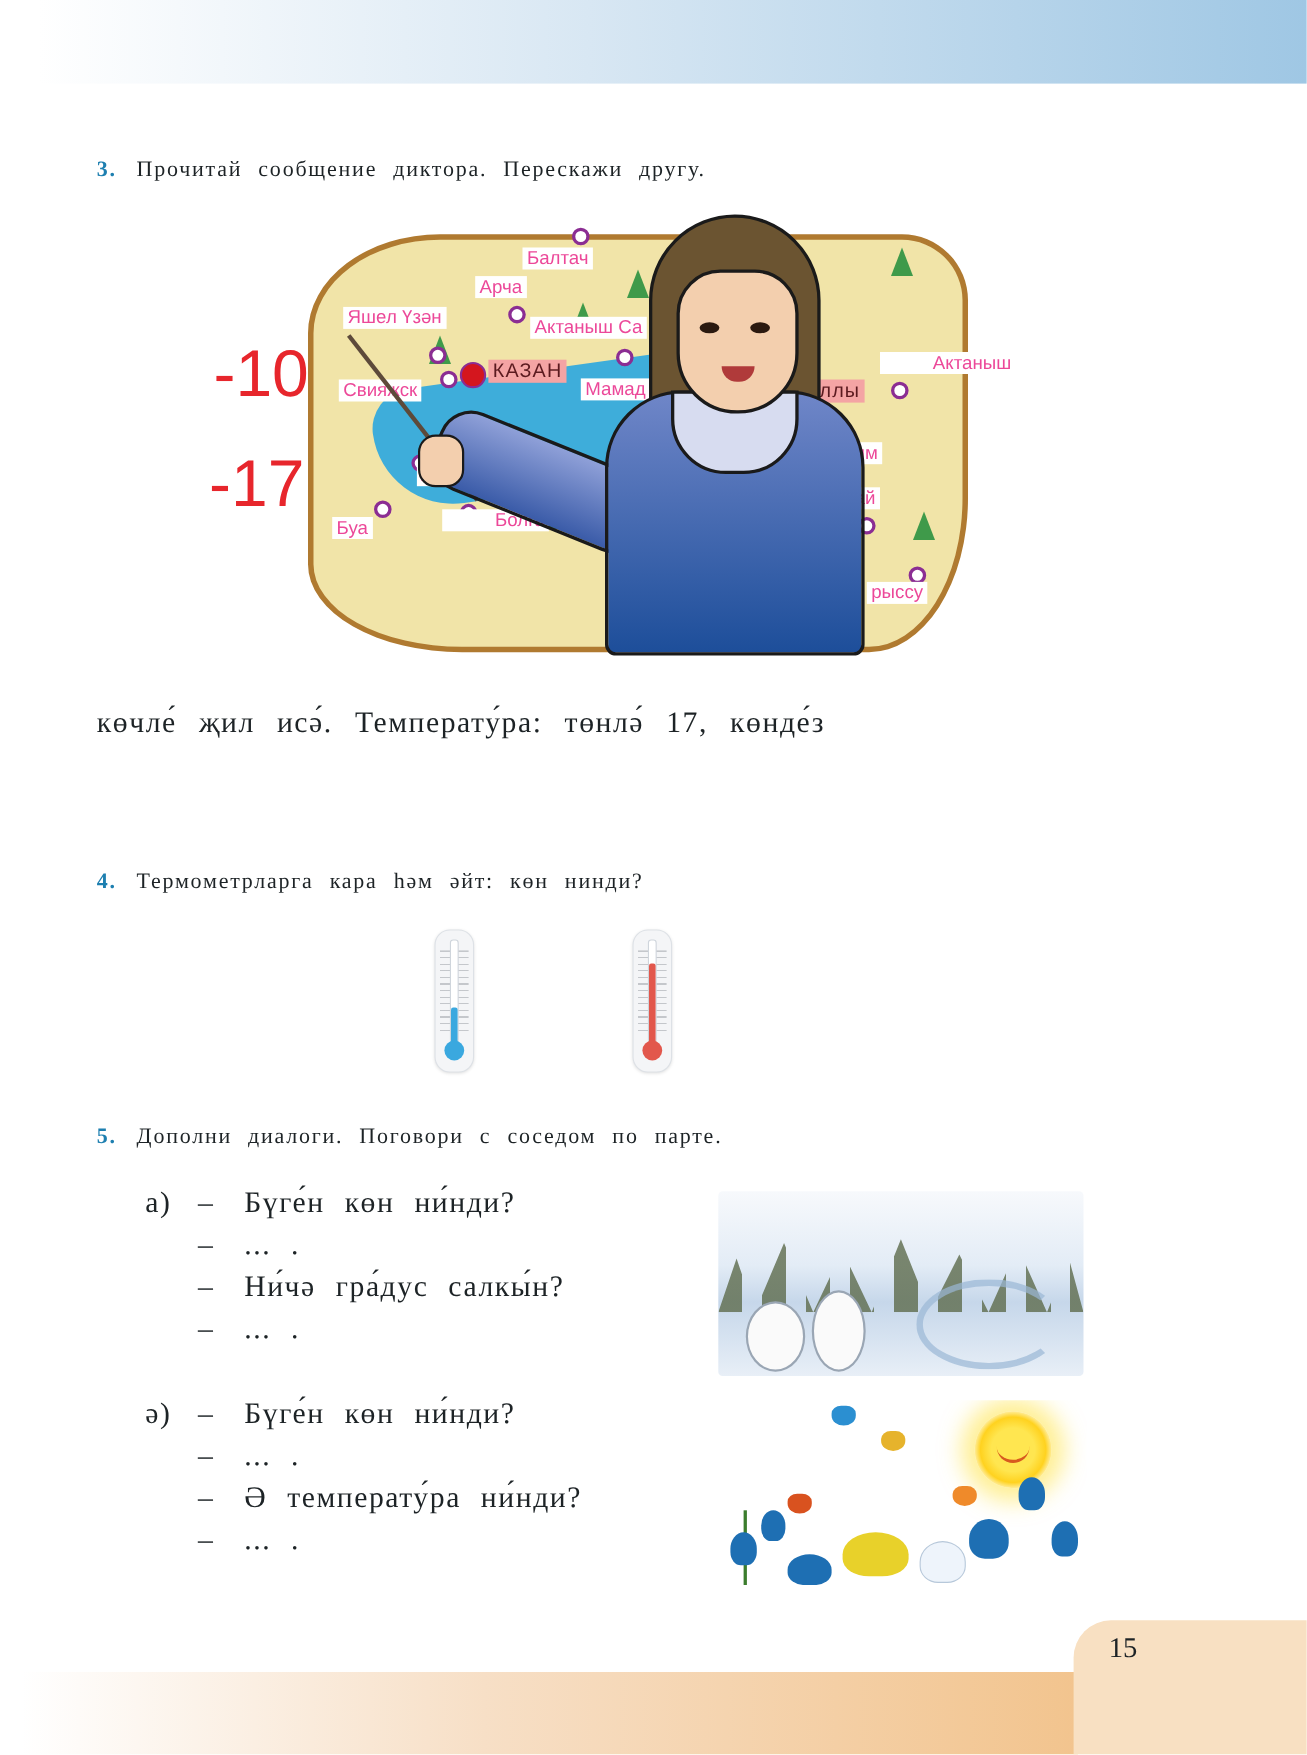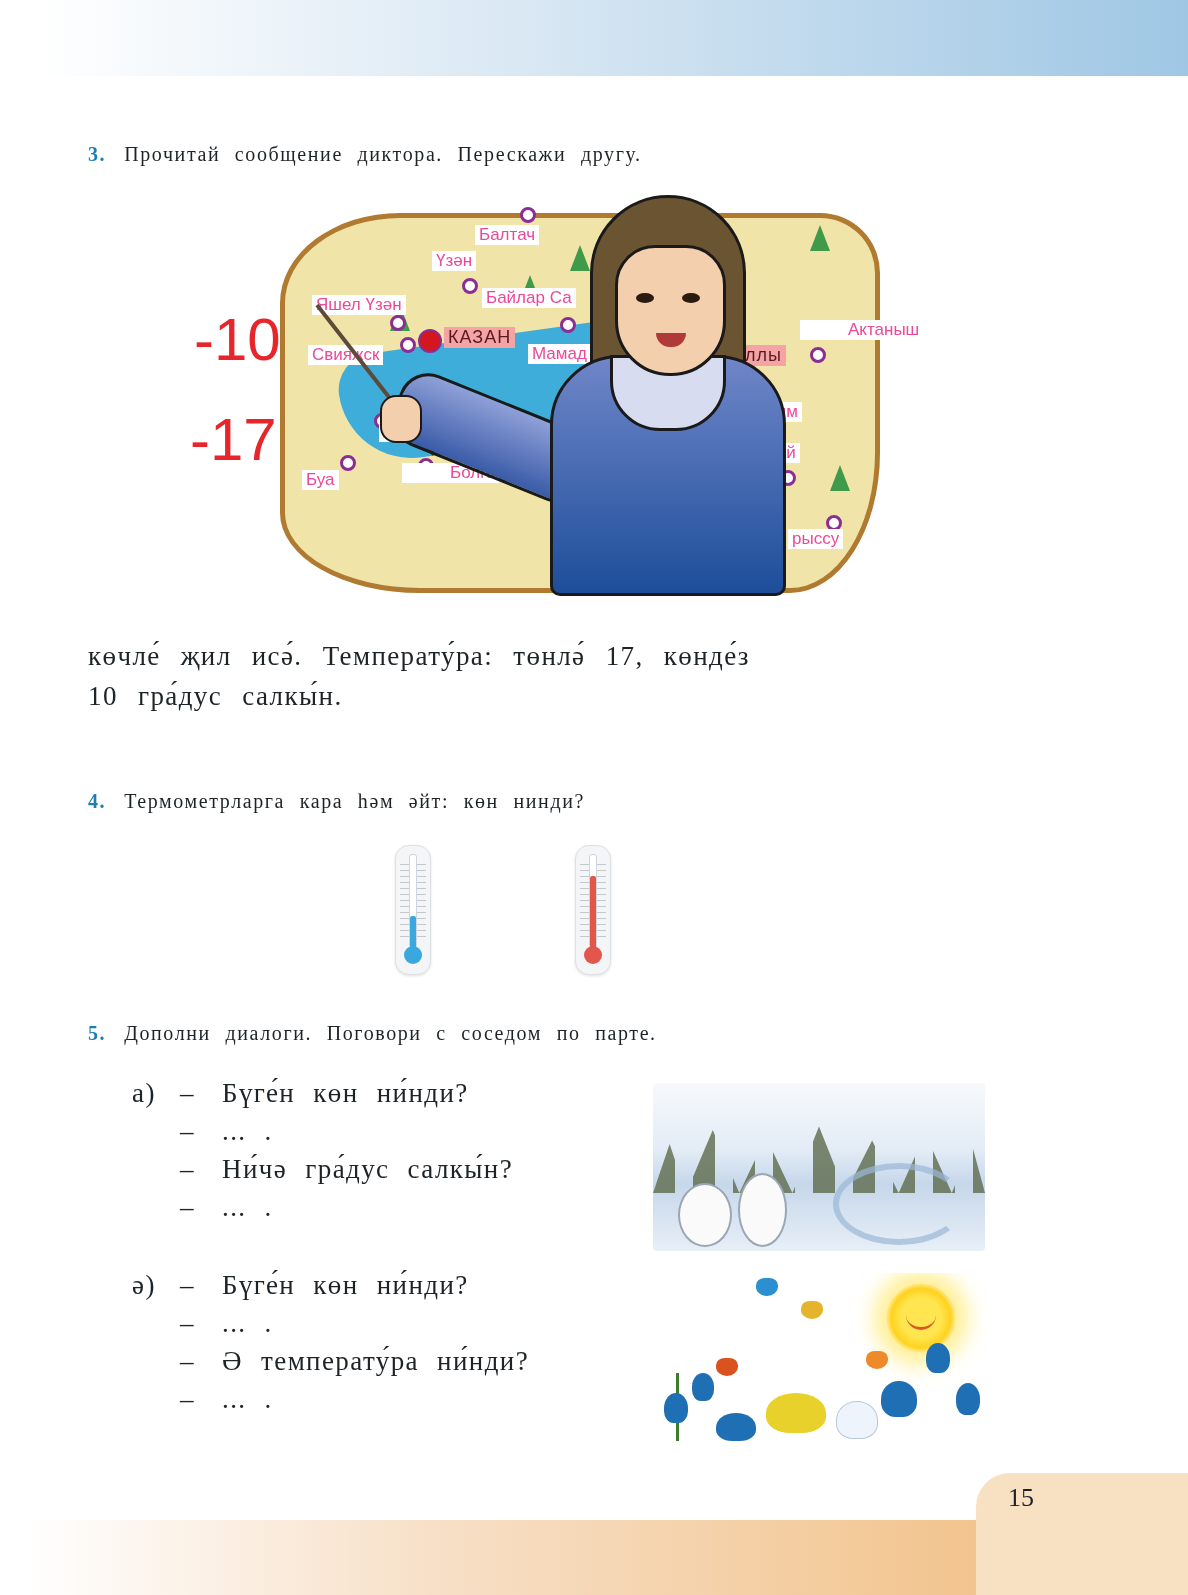--- a/index.html
+++ b/index.html
@@ -119,25 +119,25 @@
   <div class="river"></div>
   <div class="tree" style="left:330px; top:70px;"></div>
   <div class="tree" style="left:380px; top:40px;"></div>
   <div class="tree" style="left:200px; top:100px;"></div>
   <div class="tree" style="left:620px; top:20px;"></div>
   <div class="tree" style="left:640px; top:260px;"></div>
   <div class="tree" style="left:300px; top:250px;"></div>
 
   <div class="city-dot" style="left:330px; top:2px;"></div>
   <div class="map-label" style="left:285px; top:20px;">Балтач</div>
-  <div class="map-label" style="left:242px; top:46px;">Үзән</div>
+  <div class="map-label" style="left:242px; top:46px;">Арча</div>
   <div class="city-dot" style="left:272px; top:73px;"></div>
-  <div class="map-label" style="left:122px; top:74px;margin-top:16px;">Яшел Үзән</div>
+  <div class="map-label" style="left:122px; top:74px;">Яшел Үзән</div>
   <div class="city-dot" style="left:200px; top:110px;"></div>
-  <div class="map-label" style="left:292px; top:83px;">Байлар Са</div>
+  <div class="map-label" style="left:292px; top:83px;">Актаныш Са</div>
   <div class="city-dot" style="left:370px; top:112px;"></div>
   <div class="capital-dot" style="left:228px; top:124px;"></div>
   <div class="map-label capital" style="left:254px; top:122px;">КАЗАН</div>
   <div class="city-dot" style="left:210px; top:132px;"></div>
   <div class="map-label" style="left:118px; top:140px;">Свияжск</div>
   <div class="map-label" style="left:338px; top:139px;">Мамад</div>
   <div class="city-dot" style="left:184px; top:208px;"></div>
   <div class="map-label" style="left:145px; top:217px;margin-left:44px;">Апас</div>
   <div class="city-dot" style="left:150px; top:250px;"></div>
   <div class="map-label" style="left:112px; top:265px;">Буа</div>
@@ -166,21 +166,20 @@
     <div class="face">
       <div class="eye" style="left:18px;"></div>
       <div class="eye" style="left:64px;"></div>
       <div class="mouth"></div>
     </div>
   </div>
 </div>
 
 <div class="paragraph">
   <span class="line">көчле́ җил исә́. Температу́ра: төнлә́ 17, көнде́з</span>
-  <span class="line">10 гра́дус салкы́н.</span>
 </div>
 
 <div class="task-title" style="top:790px;">
   <span class="task-num">4.</span><span class="task-text">Термометрларга кара һәм әйт: көн нинди?</span>
 </div>
 
 <div class="thermo" style="left:395px;">
   <div class="ticks"></div>
   <div class="tube"></div>
   <div class="fill" style="top:70px; height:32px; background:#3aa8df;"></div>

